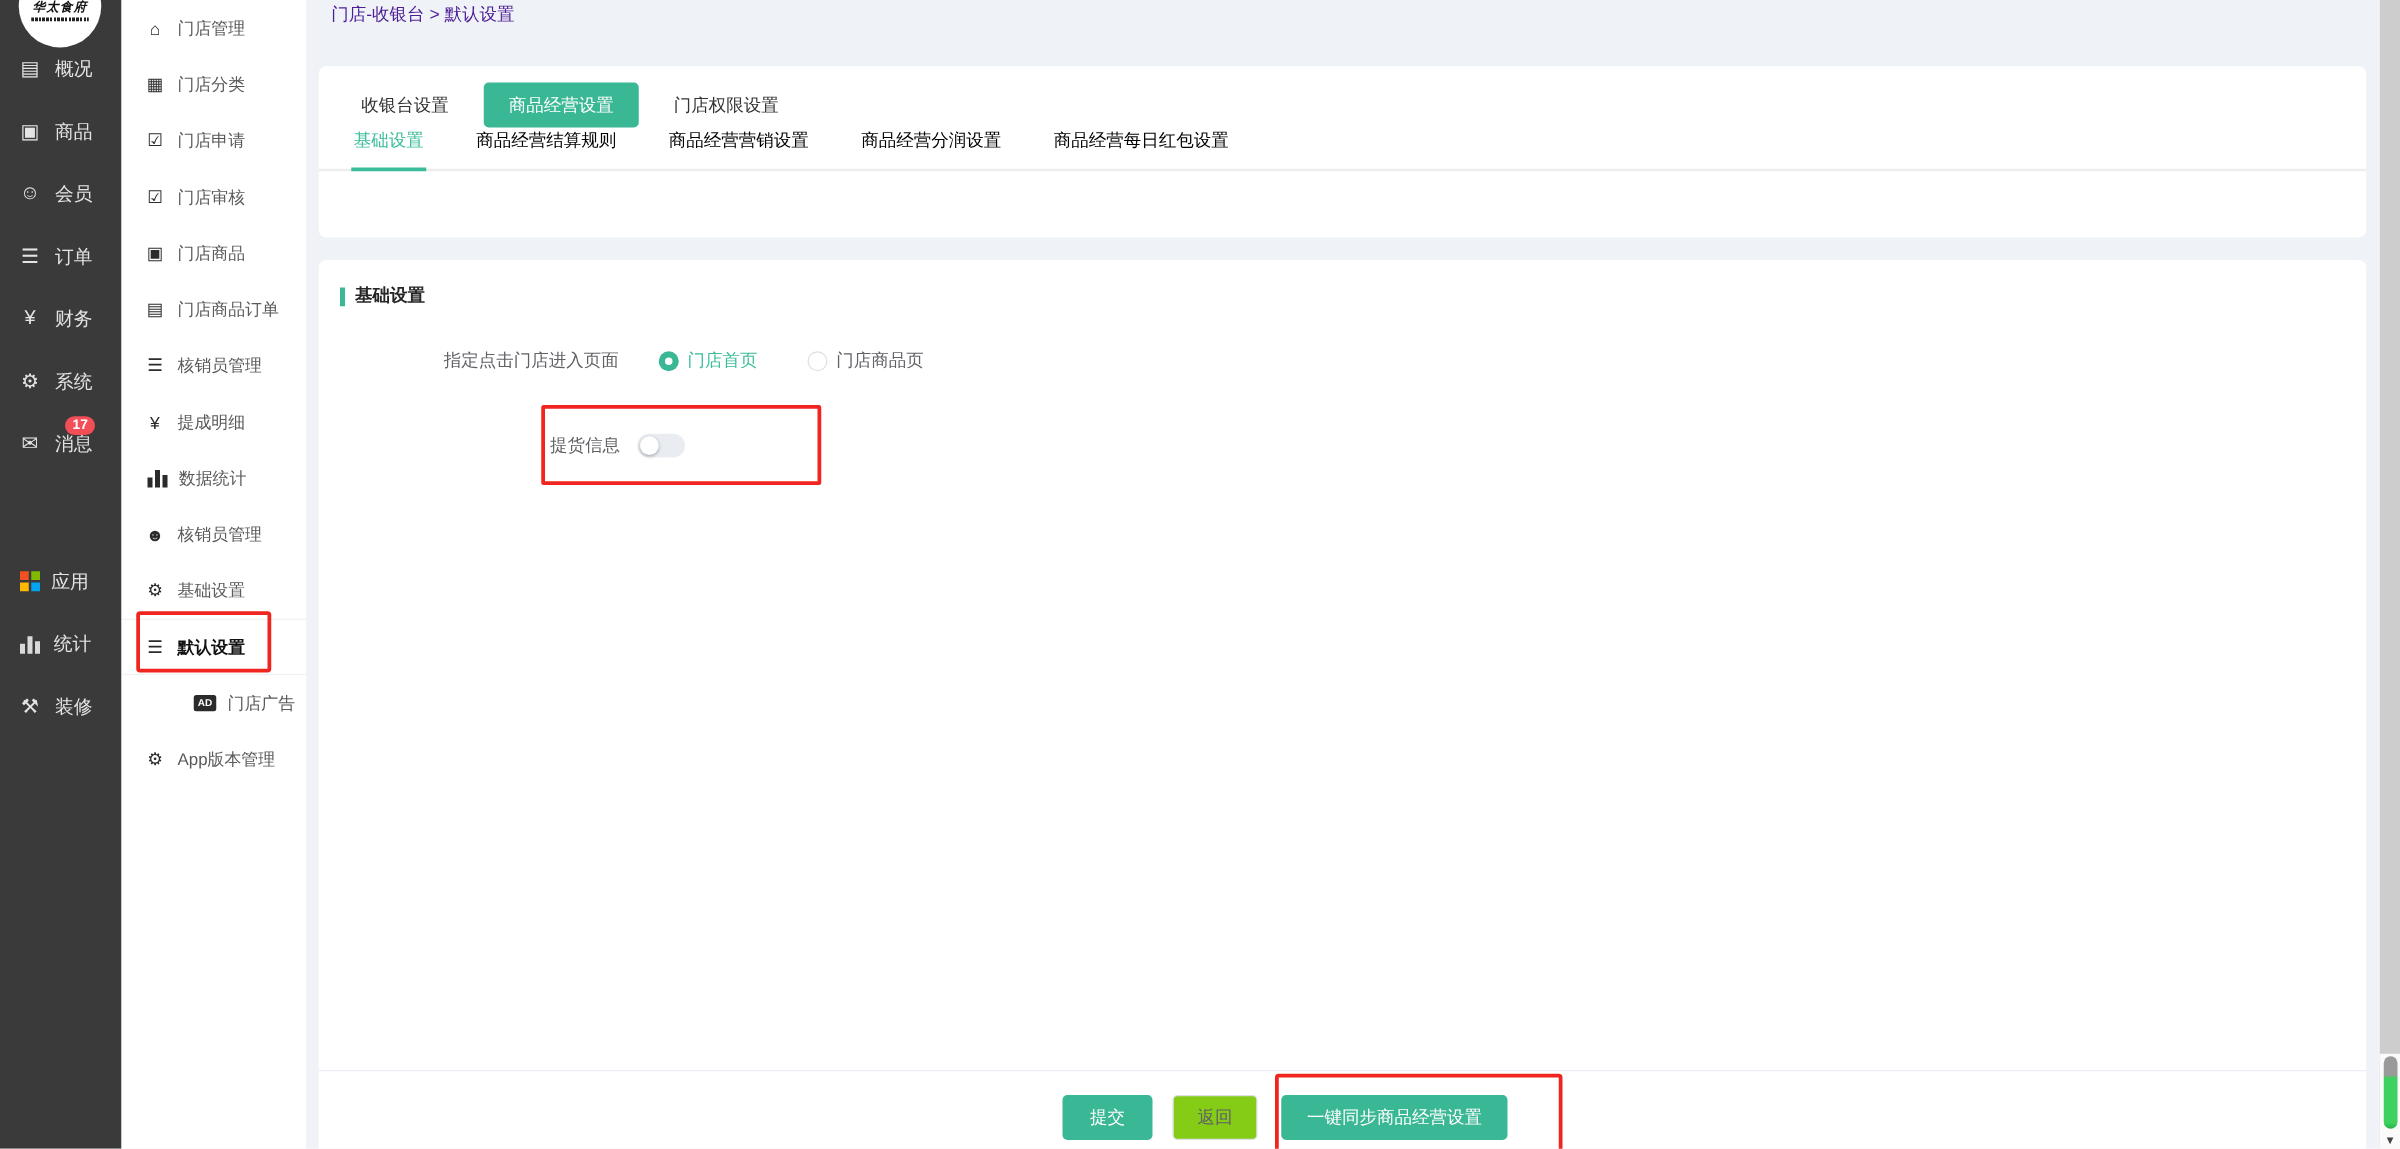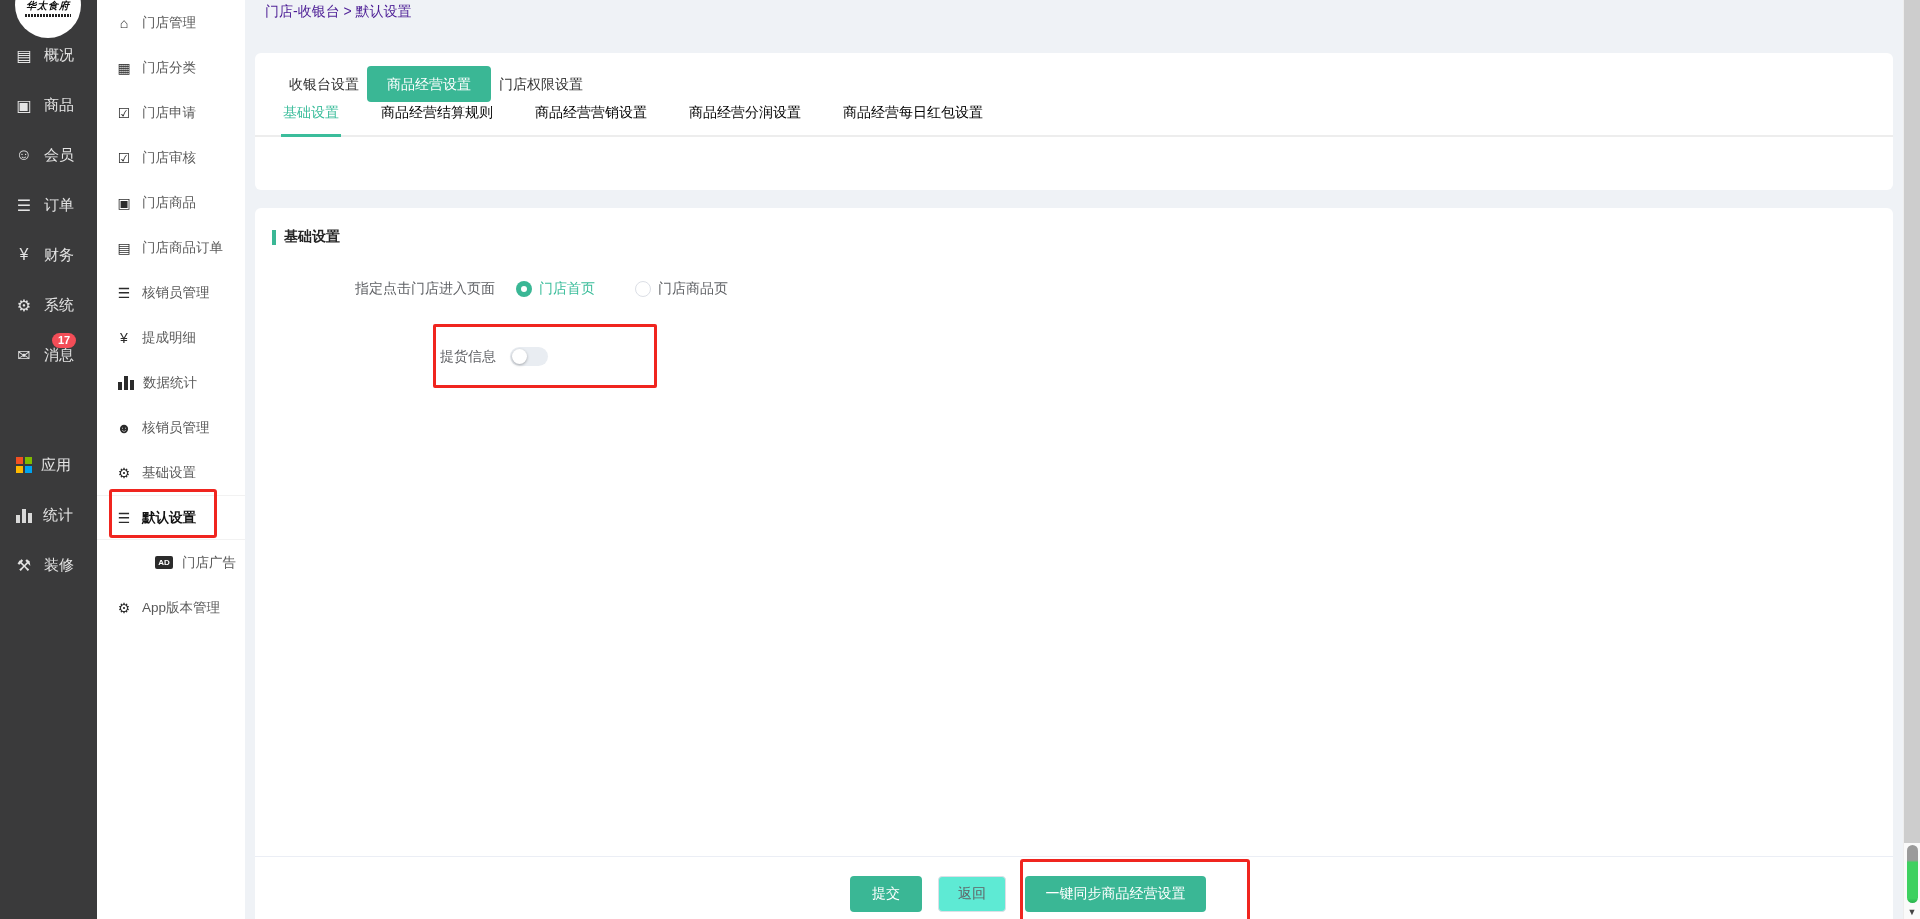--- a/index.html
+++ b/index.html
@@ -30,53 +30,53 @@
   .submenu-item.selected { color:#111; font-weight:bold; border-top:1px solid #f2f2f2; border-bottom:1px solid #f2f2f2; }
   .ad-icon { width:18px; height:13px; background:#2b2b2b; border-radius:2px; color:#fff; font-size:8px; font-weight:bold; display:flex; align-items:center; justify-content:center; flex:0 0 18px;margin-left:40px; }
   .dark-bars i { background:#2b2b2b; }
 
   
   .breadcrumb { position:absolute; left:265px; top:3px; font-size:14px; color:#4c1d95; z-index:2; }
   .card { position:absolute; left:255px; width:1638px; background:#fff; border-radius:6px; z-index:1; }
   .card1 { top:53px; height:137px; }
   .card2 { top:208px; bottom:0; border-radius:6px 6px 0 0; }
 
-  .tabs-row { display:flex; align-items:center; gap:2px; padding:13px 0 0 28px; height:49px; }
+  .tabs-row { display:flex; align-items:center; gap:22px; padding:13px 0 0 28px; height:49px; }
   .tab { font-size:14px; color:#333; padding:0 6px; height:36px; line-height:36px; cursor:pointer; }
   .tab.active { background:#3ab795; color:#fff; border-radius:4px; padding:0 20px; }
   .subtab-row { display:flex; gap:42px; padding-left:28px; margin-top:2px; border-bottom:2px solid #ededed; }
   .subtab { font-size:14px; color:#000000; padding-bottom:13px; position:relative; cursor:pointer; }
   .subtab.active { color:#3bbd9b; }
   .subtab.active::after { content:""; position:absolute; left:-2px; right:-2px; bottom:-2px; height:3px; background:#3bbd9b; }
 
   .section-head { position:absolute; left:17px; top:20px; display:flex; align-items:center; gap:8px; }
   .green-bar { width:4px; height:15px; background:#3ab795; }
   .section-title { font-size:14px; font-weight:bold; color:#262626; }
 
   .row-entry { position:absolute; left:100px; top:72px; display:flex; align-items:center;text-align:right; }
   .form-label { font-size:14px; color:#606266; }
-  .radio-group { display:flex; align-items:center; margin-left:21px; gap:40px; }
+  .radio-group { display:flex; align-items:center; margin-left:32px; gap:40px; }
   .radio { display:flex; align-items:center; gap:7px; cursor:pointer; }
   .radio-dot { width:16px; height:16px; border-radius:50%; }
   .radio-dot.on { background:#3ab795; position:relative; }
   .radio-dot.on::after { content:""; position:absolute; left:5px; top:5px; width:6px; height:6px; border-radius:50%; background:#fff; }
   .radio-dot.off { background:#fff; border:1px solid #dcdfe6; }
   .radio-label.on { color:#3bbd9b; font-size:14px; }
   .radio-label.off { color:#606266; font-size:14px; }
 
   .row-pickup { position:absolute; left:185px; top:139px; display:flex; align-items:center; gap:14px; }
   .toggle { width:38px; height:19px; border-radius:10px; background:#e9edf2; position:relative; cursor:pointer; }
   .toggle-knob { position:absolute; left:2px; top:2px; width:15px; height:15px; border-radius:50%; background:#fff; box-shadow:0 1px 3px rgba(0,0,0,.3); }
 
   .footer-line { position:absolute; left:0; right:0; bottom:62px; border-top:1px solid #ebeef5; }
   .footer-btns { position:absolute; left:595px; bottom:7px; display:flex; gap:16px; }
   .btn { height:36px; font-size:14px; border-radius:4px; cursor:pointer; font-family:inherit; }
   .btn-green { background:#3ab795; color:#fff; border:none; }
   .btn-submit { width:72px; }
-  .btn-back { width:68px; background:#5eead4; border:1px solid #dcdfe6; color:#606266; }
+  .btn-back { width:68px; background:#84cc16; border:1px solid #dcdfe6; color:#606266; }
   .btn-sync { width:181px; margin-left:3px; }
 
   
   .anno { position:absolute; border:3px solid #f0251f; z-index:20; pointer-events:none; border-radius:3px; }
   .anno-menu { left:109px; top:489px; width:108px; height:49px; }
   .anno-toggle { left:433px; top:324px; width:224px; height:64px; border-radius:2px; }
   .anno-sync { left:1020px; top:859px; width:230px; height:70px; }
 
   
   .scroll-track { position:absolute; right:0; top:0; bottom:0; width:17px; background:#fafafa; border-left:1px solid #ededed; z-index:30; }

